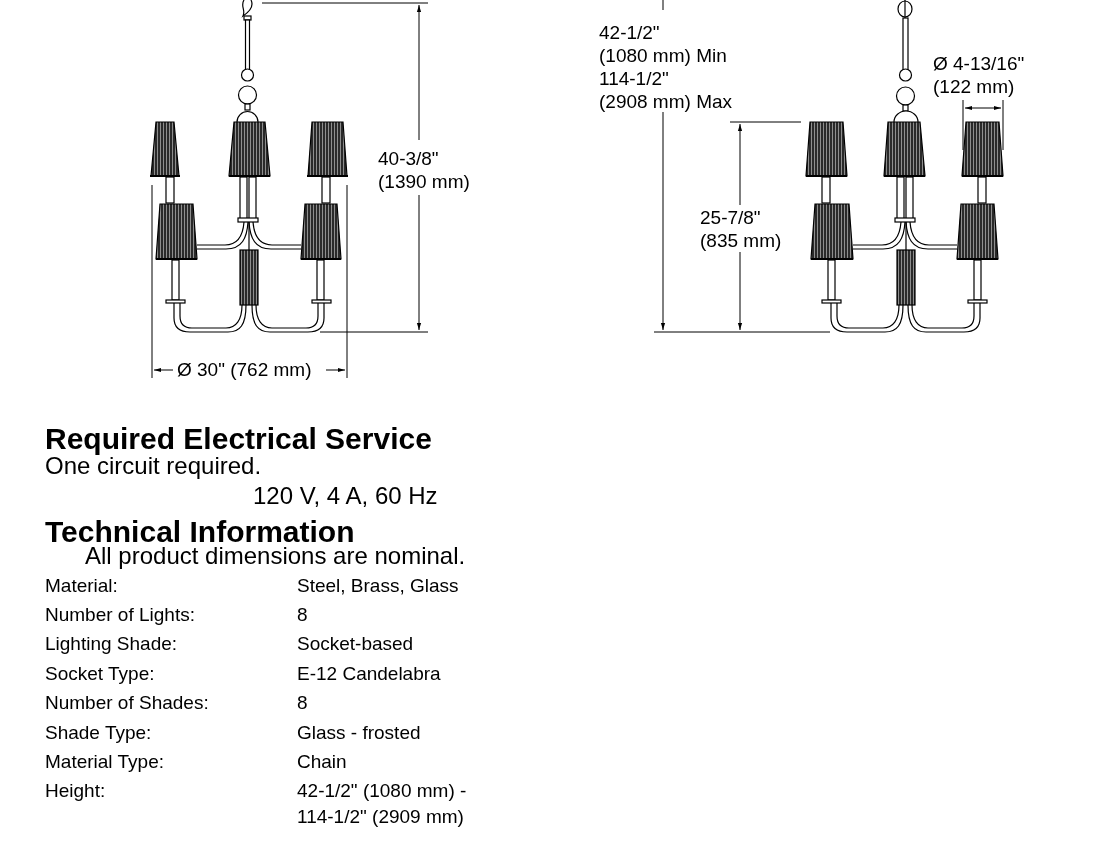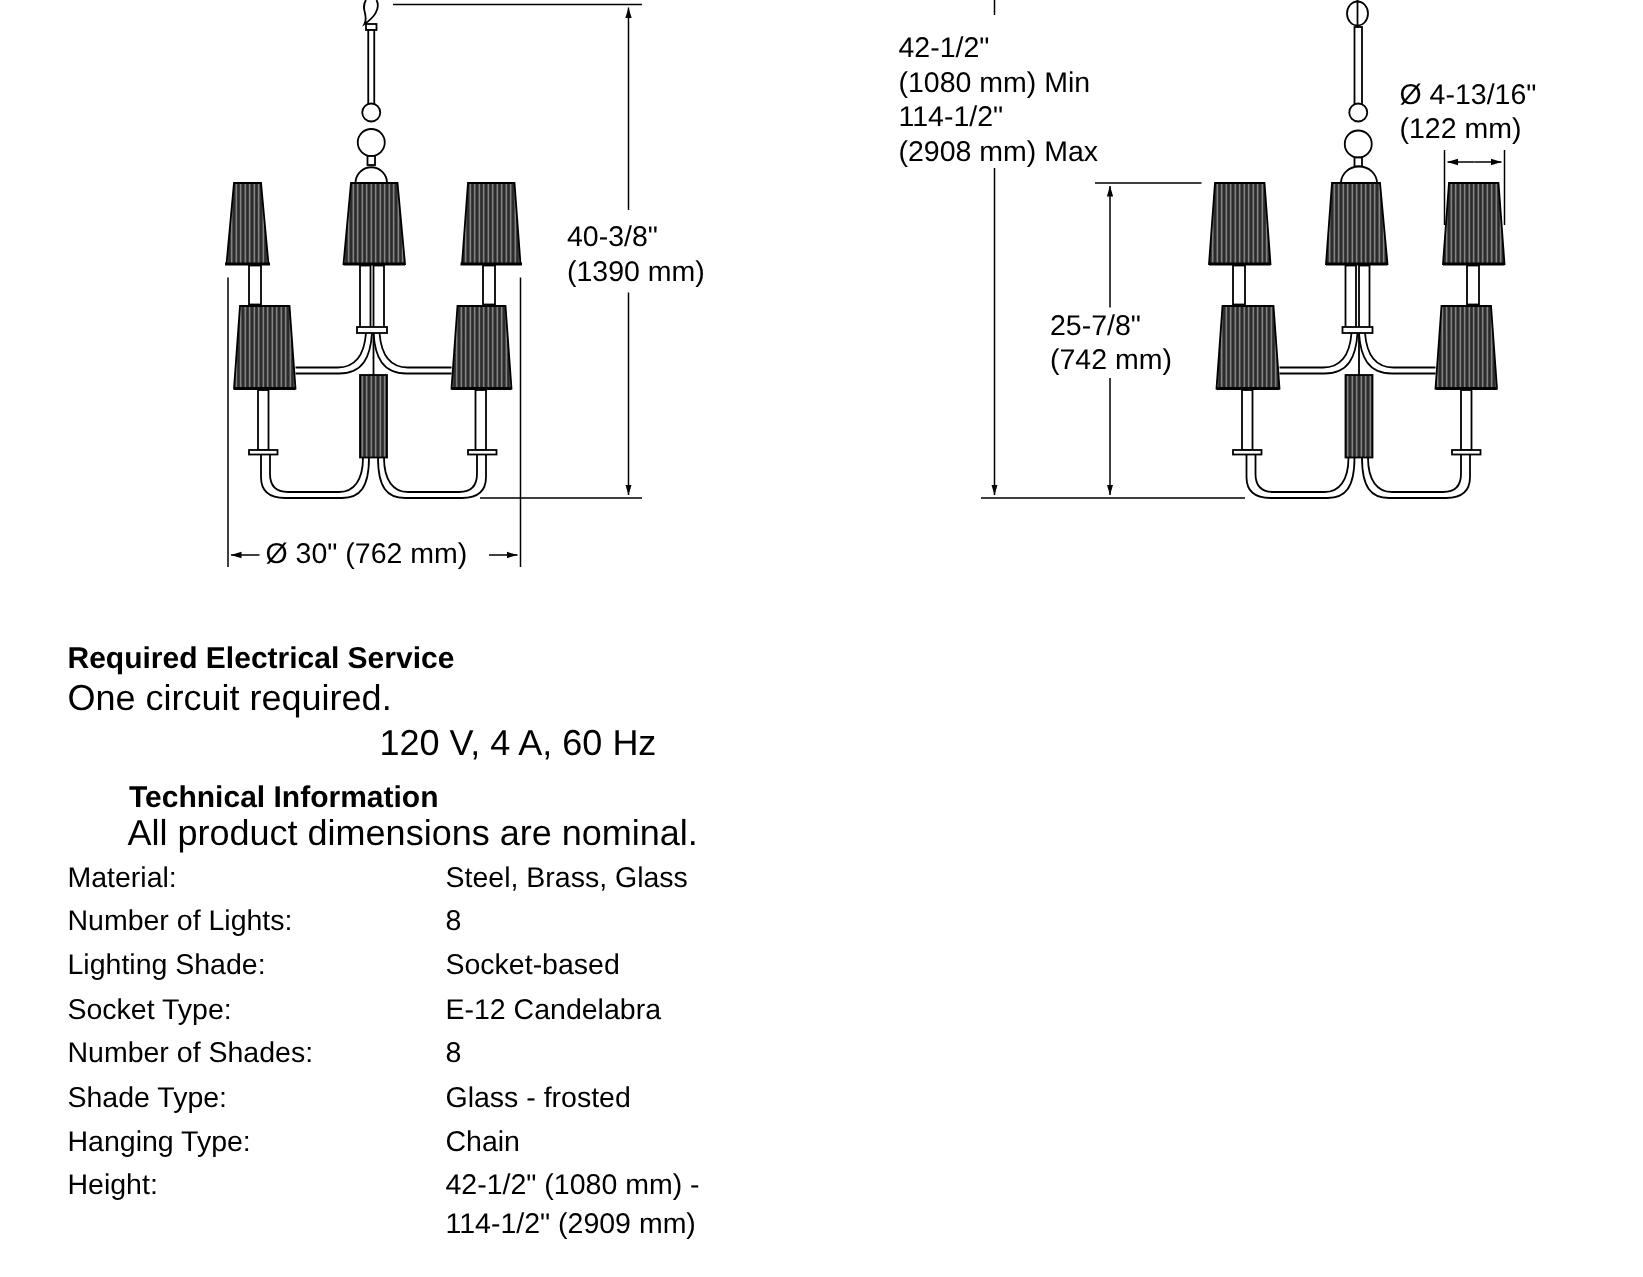--- a/index.html
+++ b/index.html
@@ -1,20 +1,20 @@
 <!DOCTYPE html>
 <html><head>
 <meta charset="utf-8">
 <style>
   html, body { margin: 0; padding: 0; background: #ffffff; }
   body { width: 1095px; height: 851px; position: relative; overflow: hidden;
          font-family: "Liberation Sans", "DejaVu Sans", sans-serif; color: #000; }
   svg.drawing { position: absolute; left: 0; top: 0; }
   .dimtext { position: absolute; font-size: 19px; line-height: 23px; color: #000; white-space: nowrap; }
-  .section-title { position: absolute; font-size: 20px; font-weight: bold; line-height: 26px; white-space: nowrap; }
+  .section-title { position: absolute; font-size: 30px; font-weight: bold; line-height: 26px; white-space: nowrap; }
   .body-text { position: absolute; font-size: 24px; line-height: 22px; white-space: nowrap; }
   .spec-row { position: absolute; left: 45px; font-size: 19px; line-height: 22px; white-space: nowrap; }
   .spec-label { position: absolute; left: 0; }
   .spec-value { position: absolute; left: 208px; margin-left: 44px; }
 </style>
 </head>
 <body>
 
 <svg class="drawing" width="1095" height="400" viewBox="0 0 1095 400">
   <defs>
@@ -186,32 +186,32 @@
 <div class="dimtext" style="left:176px; top:358px; background:#fff; padding:0 1px;">Ø 30" (762 mm)</div>
 
 <div class="dimtext" style="left:599px; top:21px;">
   <div>42-1/2"</div>
   <div>(1080 mm) Min</div>
   <div>114-1/2"</div>
   <div>(2908 mm) Max</div>
 </div>
 <div class="dimtext" style="left:700px; top:206px;">
   <div>25-7/8"</div>
-  <div>(742 mm)</div>
+  <div>(835 mm)</div>
 </div>
 <div class="dimtext" style="left:933px; top:52px;">
   <div>Ø 4-13/16"</div>
   <div>(122 mm)</div>
 </div>
 
 <div class="section-title" style="left:45px; top:426px;">Required Electrical Service</div>
 <div class="body-text" style="left:45px; top:455px;">One circuit required.</div>
 <div class="body-text" style="left:253px; top:485px;">120 V, 4 A, 60 Hz</div>
 
-<div class="section-title" style="left:45px; top:519px;margin-left:41px;">Technical Information</div>
+<div class="section-title" style="left:45px; top:519px;">Technical Information</div>
 <div class="body-text" style="left:61px; top:545px;margin-left:24px;">All product dimensions are nominal.</div>
 
 <div>
   <div class="spec-row" style="top:575px;">
     <span class="spec-label">Material:</span>
     <span class="spec-value">Steel, Brass, Glass</span>
   </div>
   <div class="spec-row" style="top:604px;">
     <span class="spec-label">Number of Lights:</span>
     <span class="spec-value">8</span>
@@ -226,21 +226,21 @@
   </div>
   <div class="spec-row" style="top:692px;">
     <span class="spec-label">Number of Shades:</span>
     <span class="spec-value">8</span>
   </div>
   <div class="spec-row" style="top:722px;">
     <span class="spec-label">Shade Type:</span>
     <span class="spec-value">Glass - frosted</span>
   </div>
   <div class="spec-row" style="top:751px;">
-    <span class="spec-label">Hanging Type:</span>
+    <span class="spec-label">Material Type:</span>
     <span class="spec-value">Chain</span>
   </div>
   <div class="spec-row" style="top:780px;">
     <span class="spec-label">Height:</span>
     <span class="spec-value">42-1/2" (1080 mm) -</span>
   </div>
   <div class="spec-row" style="top:806px;">
     <span class="spec-value">114-1/2" (2909 mm)</span>
   </div>
 </div>

